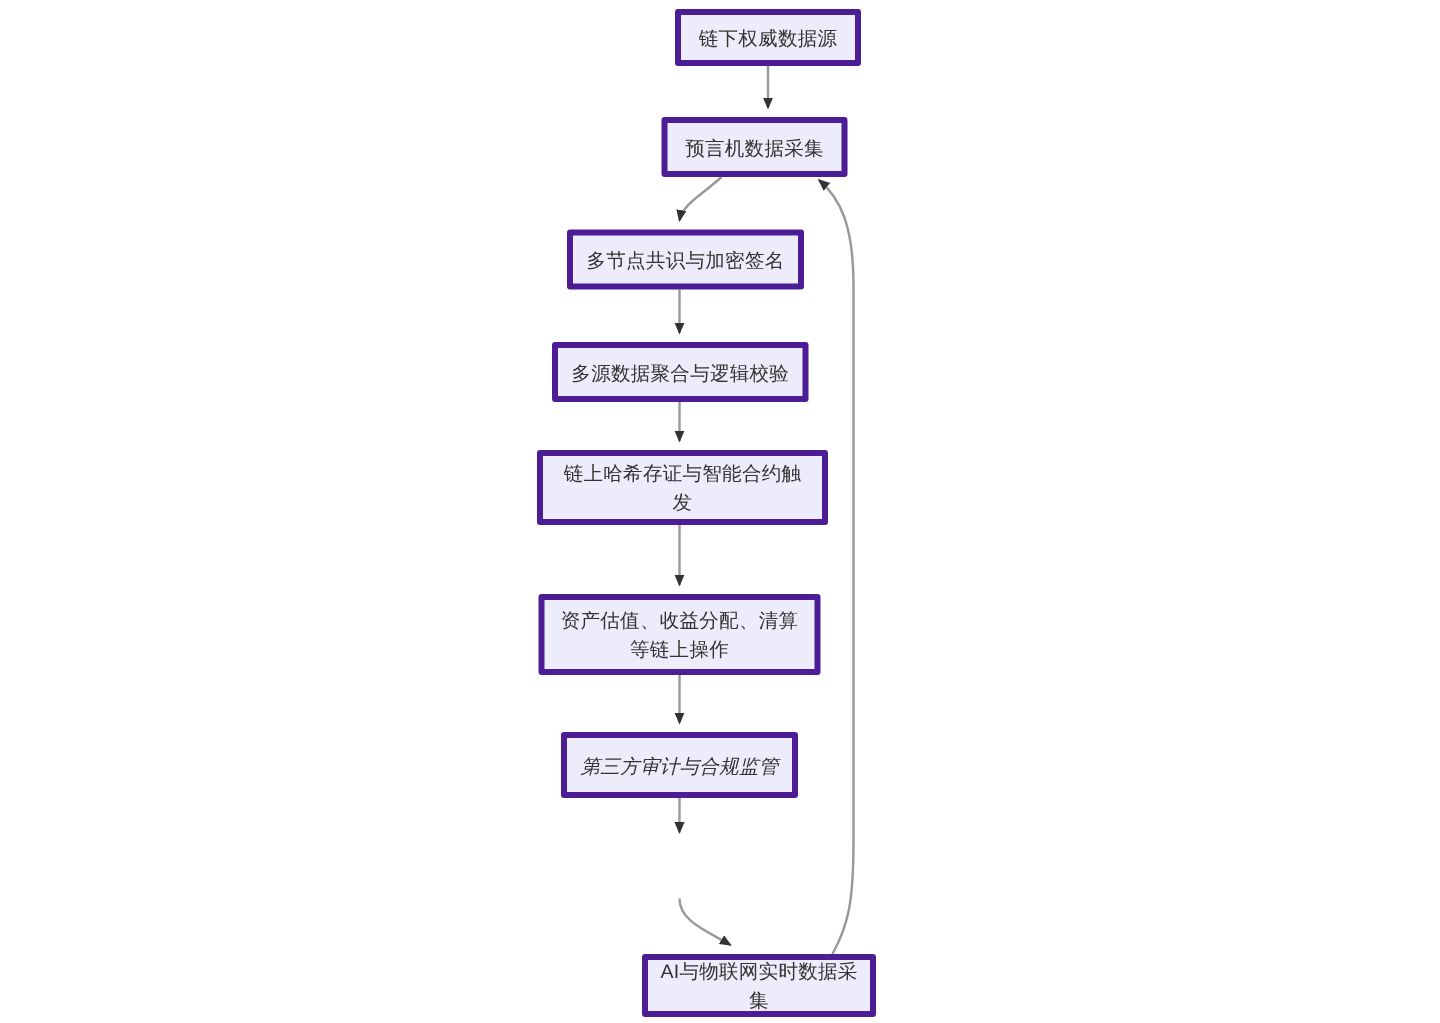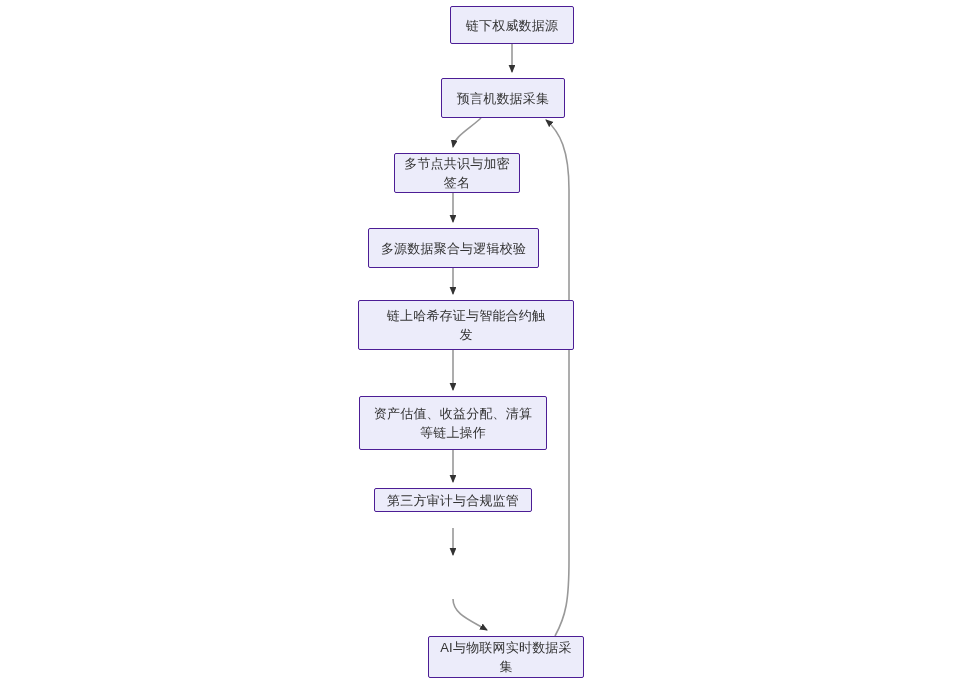--- a/index.html
+++ b/index.html
@@ -22,21 +22,21 @@
     left: 0;
     top: 0;
     width: 960px;
     height: 682px;
     pointer-events: none;
   }
   .node {
     position: absolute;
     box-sizing: border-box;
     background: #ececfa;
-    border: 1px solid #4c1d95;
+    border: 4px solid #4c1d95;
     border-radius: 2px;
     display: flex;
     align-items: center;
     justify-content: center;
     text-align: center;
     color: #333333;
     font-size: 13px;
     line-height: 19px;
     letter-spacing: 0.2px;
     white-space: pre-line;
@@ -72,28 +72,28 @@
     <path d="M453,599 C453,614 470,620 487,630" stroke="#999999" stroke-width="1.6" fill="none" marker-end="url(#arrow)"></path>
 
     <path d="M555,636 C566,616 569,600 569,560 L569,190
              C569,150 560,132 546,120" stroke="#999999" stroke-width="1.6" fill="none" marker-end="url(#arrow)"></path>
   </svg>
 
   <div class="node" style="left:450px; top:6px; width:124px; height:38px;">链下权威数据源</div>
 
   <div class="node" style="left:441px; top:78px; width:124px; height:40px;">预言机数据采集</div>
 
-  <div class="node" style="left:394px; top:153px; width:126px; height:40px;">多节点共识与加密签名</div>
+  <div class="node" style="left:378px; top:153px; width:158px; height:40px;">多节点共识与加密签名</div>
 
   <div class="node" style="left:368px; top:228px; width:171px; height:40px;">多源数据聚合与逻辑校验</div>
 
-  <div class="node" style="left:358px; top:300px; width:216px; height:50px;">链上哈希存证与智能合约触
+  <div class="node" style="left:358px; top:300px; width:194px; height:50px;">链上哈希存证与智能合约触
 发</div>
 
   <div class="node" style="left:359px; top:396px; width:188px; height:54px;">资产估值、收益分配、清算
 等链上操作</div>
 
-  <div class="node" style="left:374px; top:488px; width:158px; height:24px;">第三方审计与合规监管</div>
+  <div class="node" style="left:374px; top:488px; width:158px; height:44px;font-style:italic;">第三方审计与合规监管</div>
 
 
   <div class="node" style="left:428px; top:636px; width:156px; height:42px;">AI与物联网实时数据采集</div>
 
 </div>
 
 </body></html>

